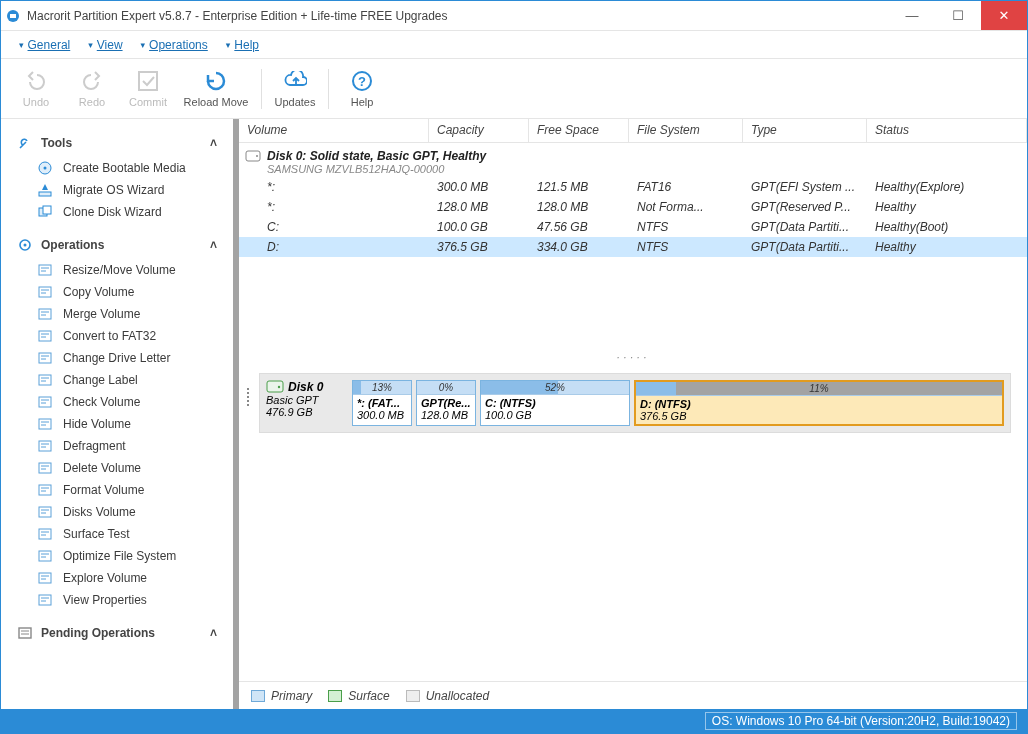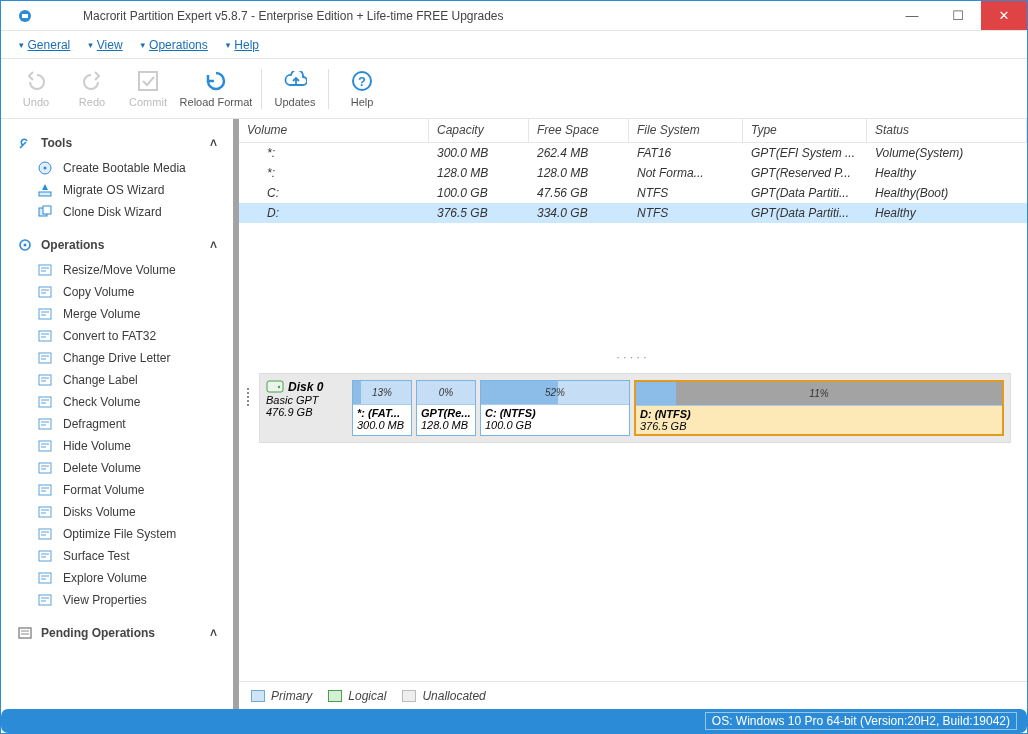--- a/index.html
+++ b/index.html
@@ -1,19 +1,19 @@
 <!DOCTYPE html>
 <html><head>
 <meta charset="utf-8">
 <style>
 * { box-sizing: border-box; margin: 0; padding: 0; font-family: "Segoe UI", Tahoma, sans-serif; }
 body { width: 1028px; height: 734px; background: #fff; overflow: hidden; border: 1px solid #2b8bd6; position: relative; }
 
 
-.titlebar { height: 30px; background: #fff; display: flex; align-items: center; padding-left: 16px; border-bottom: 1px solid #e5e5e5; gap: 44px; }
+.titlebar { height: 30px; background: #fff; display: flex; align-items: center; padding-left: 4px; border-bottom: 1px solid #e5e5e5; }
 .titlebar .icon { width: 16px; height: 16px; margin-right: 6px; }
 .titlebar .title { font-size: 12px; color: #444; flex: 1; }
 .winbtns { display: flex; height: 100%; }
 .winbtn { width: 46px; display: flex; align-items: center; justify-content: center; font-size: 13px; color: #555; cursor: default; }
 .winbtn.close { background: #e04343; color: #fff; }
 
 
 .menubar { height: 28px; display: flex; align-items: center; padding-left: 10px; gap: 2px; font-size: 12px; border-bottom: 1px solid #e5e5e5; }
 .menuitem { display: flex; align-items: center; gap: 4px; padding: 2px 8px; color: #1a6fb3; cursor: default; }
 .chev { font-size: 9px; color: #1a6fb3; }
@@ -65,35 +65,35 @@
 
 
 .splitdots { text-align: center; color: #888; font-size: 11px; letter-spacing: 3px; padding: 2px 0; }
 .mapzone { height: 316px; padding: 8px; display: flex; align-items: flex-start; gap: 6px; }
 .mapgrip { width: 6px; height: 48px; display: flex; flex-direction: column; justify-content: center; gap: 2px; }
 .mapgrip span { width: 2px; height: 2px; background: #888; }
 .mapbox { display: flex; gap: 6px; background: #e9e9e9; padding: 6px; border: 1px solid #dcdcdc; }
 .diskinfo { display: flex; flex-direction: column; align-items: flex-start; font-size: 11px; width: 80px; }
 .diskinfo .dname { font-weight: 700; font-size: 12px; display: flex; align-items: center; gap: 4px; }
 .part { border: 1px solid #7bb4e0; background: #fff; font-size: 11px; padding: 0; display: flex; flex-direction: column; }
-.part .usage { height: 24px; background: #c5def5; position: relative; border-bottom: 1px solid #a9cbe8; display: flex; align-items: center; justify-content: center; font-size: 10px; color: #333; }
+.part .usage { height: 14px; background: #c5def5; position: relative; border-bottom: 1px solid #a9cbe8; display: flex; align-items: center; justify-content: center; font-size: 10px; color: #333; }
 .part .fill { position: absolute; left: 0; top: 0; bottom: 0; background: #8bbde8; }
 .part .utext { position: relative; z-index: 1; }
 .part .pinfo { padding: 2px 4px; }
 .part .pname { font-weight: 700; }
 .part.sel { border: 2px solid #e29b1f; background: #fde9b8; }
 .part.sel .usage { background: #a3a3a3; }
 
 
 .legendbar { height: 28px; border-top: 1px solid #e5e5e5; display: flex; align-items: center; gap: 16px; padding-left: 12px; font-size: 12px; color: #444; }
 .legend { display: flex; align-items: center; gap: 6px; }
 .legbox { width: 14px; height: 12px; border: 1px solid; }
 
 
-.statusbar { height: 24px; background: #2b8bd6; color: #fff; display: flex; align-items: center; justify-content: flex-end; padding: 4px 10px; font-size: 12px; border-radius: 7px; }
+.statusbar { height: 24px; background: #2b8bd6; color: #fff; display: flex; align-items: center; justify-content: flex-end; padding: 4px 10px; font-size: 12px; }
 .statusbar .osbox { border: 1px solid rgba(255,255,255,0.5); padding: 1px 6px; }
 
 
 svg { display: block; }
 </style>
 </head>
 <body>
 
 <div class="titlebar">
   <span class="icon">
@@ -157,21 +157,21 @@
       </span>
     <span>Commit</span>
   </div>
   <div class="tbtn wide">
     <span class="ticon">
         <svg width="24" height="24">
           <path d="M12 4 A8 8 0 1 1 4 12" fill="none" stroke="#2b8bd6" stroke-width="2.5"></path>
           <path d="M4 6 L4 12 L10 12" fill="none" stroke="#2b8bd6" stroke-width="2.5"></path>
         </svg>
       </span>
-    <span>Reload Format</span>
+    <span>Reload Move</span>
   </div>
   <div class="tsep"></div>
   <div class="tbtn">
     <span class="ticon">
         <svg width="26" height="20">
           <path d="M7 14 A5 5 0 0 1 8 4 A6 6 0 0 1 20 6 A4 4 0 0 1 20 14 Z" fill="none" stroke="#2b8bd6" stroke-width="1.8"></path>
           <path d="M13 14 L13 7 M10 10 L13 7 L16 10" fill="none" stroke="#2b8bd6" stroke-width="1.8"></path>
         </svg>
       </span>
     <span>Updates</span>
@@ -311,38 +311,38 @@
             </span>
             <span>Check Volume</span>
           </div>
           <div class="sitem">
             <span class="sicon">
               <svg width="16" height="16">
                 <rect x="2" y="3" width="12" height="10" fill="#fff" stroke="#5aa0d8"></rect>
                 <path d="M4 6 H12 M4 9 H9" stroke="#5aa0d8"></path>
               </svg>
             </span>
+            <span>Hide Volume</span>
+          </div>
+          <div class="sitem">
+            <span class="sicon">
+              <svg width="16" height="16">
+                <rect x="2" y="3" width="12" height="10" fill="#fff" stroke="#5aa0d8"></rect>
+                <path d="M4 6 H12 M4 9 H9" stroke="#5aa0d8"></path>
+              </svg>
+            </span>
             <span>Defragment</span>
           </div>
           <div class="sitem">
             <span class="sicon">
               <svg width="16" height="16">
                 <rect x="2" y="3" width="12" height="10" fill="#fff" stroke="#5aa0d8"></rect>
                 <path d="M4 6 H12 M4 9 H9" stroke="#5aa0d8"></path>
               </svg>
             </span>
-            <span>Hide Volume</span>
-          </div>
-          <div class="sitem">
-            <span class="sicon">
-              <svg width="16" height="16">
-                <rect x="2" y="3" width="12" height="10" fill="#fff" stroke="#5aa0d8"></rect>
-                <path d="M4 6 H12 M4 9 H9" stroke="#5aa0d8"></path>
-              </svg>
-            </span>
             <span>Delete Volume</span>
           </div>
           <div class="sitem">
             <span class="sicon">
               <svg width="16" height="16">
                 <rect x="2" y="3" width="12" height="10" fill="#fff" stroke="#5aa0d8"></rect>
                 <path d="M4 6 H12 M4 9 H9" stroke="#5aa0d8"></path>
               </svg>
             </span>
             <span>Format Volume</span>
@@ -356,30 +356,30 @@
             </span>
             <span>Disks Volume</span>
           </div>
           <div class="sitem">
             <span class="sicon">
               <svg width="16" height="16">
                 <rect x="2" y="3" width="12" height="10" fill="#fff" stroke="#5aa0d8"></rect>
                 <path d="M4 6 H12 M4 9 H9" stroke="#5aa0d8"></path>
               </svg>
             </span>
+            <span>Surface Test</span>
+          </div>
+          <div class="sitem">
+            <span class="sicon">
+              <svg width="16" height="16">
+                <rect x="2" y="3" width="12" height="10" fill="#fff" stroke="#5aa0d8"></rect>
+                <path d="M4 6 H12 M4 9 H9" stroke="#5aa0d8"></path>
+              </svg>
+            </span>
             <span>Optimize File System</span>
-          </div>
-          <div class="sitem">
-            <span class="sicon">
-              <svg width="16" height="16">
-                <rect x="2" y="3" width="12" height="10" fill="#fff" stroke="#5aa0d8"></rect>
-                <path d="M4 6 H12 M4 9 H9" stroke="#5aa0d8"></path>
-              </svg>
-            </span>
-            <span>Surface Test</span>
           </div>
           <div class="sitem">
             <span class="sicon">
               <svg width="16" height="16">
                 <rect x="2" y="3" width="12" height="10" fill="#fff" stroke="#5aa0d8"></rect>
                 <path d="M4 6 H12 M4 9 H9" stroke="#5aa0d8"></path>
               </svg>
             </span>
             <span>Explore Volume</span>
           </div>
@@ -416,28 +416,40 @@
     <div class="tablehead">
       <div class="th vol">Volume</div>
       <div class="th cap">Capacity</div>
       <div class="th free">Free Space</div>
       <div class="th fs">File System</div>
       <div class="th type">Type</div>
       <div class="th status">Status</div>
     </div>
 
     <div class="tablebody">
+      <div class="diskhead">
+        <div class="dt">
+            <span>
+              <svg width="16" height="12">
+                <rect x="1" y="1" width="14" height="10" rx="2" fill="#fff" stroke="#888"></rect>
+                <circle cx="12" cy="6" r="1" fill="#888"></circle>
+              </svg>
+            </span>
+            <span>Disk 0: Solid state, Basic GPT, Healthy</span>
+          </div>
+        <div class="dm">SAMSUNG MZVLB512HAJQ-00000</div>
+      </div>
       <div id="rows">
           <div class="row">
             <div class="rvol">*:</div>
             <div class="rcap">300.0 MB</div>
-            <div class="rfree">262.4 MB</div>
+            <div class="rfree">121.5 MB</div>
             <div class="rfs">FAT16</div>
             <div class="rtype">GPT(EFI System ...</div>
-            <div class="rstatus">Volume(System)</div>
+            <div class="rstatus">Healthy(Explore)</div>
           </div>
           <div class="row">
             <div class="rvol">*:</div>
             <div class="rcap">128.0 MB</div>
             <div class="rfree">128.0 MB</div>
             <div class="rfs">Not Forma...</div>
             <div class="rtype">GPT(Reserved P...</div>
             <div class="rstatus">Healthy</div>
           </div>
           <div class="row">
@@ -528,21 +540,21 @@
       </div>
     </div>
 
     <div class="legendbar">
       <div class="legend">
           <span class="legbox" style="background:#cfe5f7;border-color:#6fa9d8"></span>
           <span>Primary</span>
         </div>
       <div class="legend">
           <span class="legbox" style="background:#d4f0d4;border-color:#4a9e4a"></span>
-          <span>Logical</span>
+          <span>Surface</span>
         </div>
       <div class="legend">
           <span class="legbox" style="background:#eee;border-color:#bbb"></span>
           <span>Unallocated</span>
         </div>
     </div>
 
   </div>
 </div>
 

